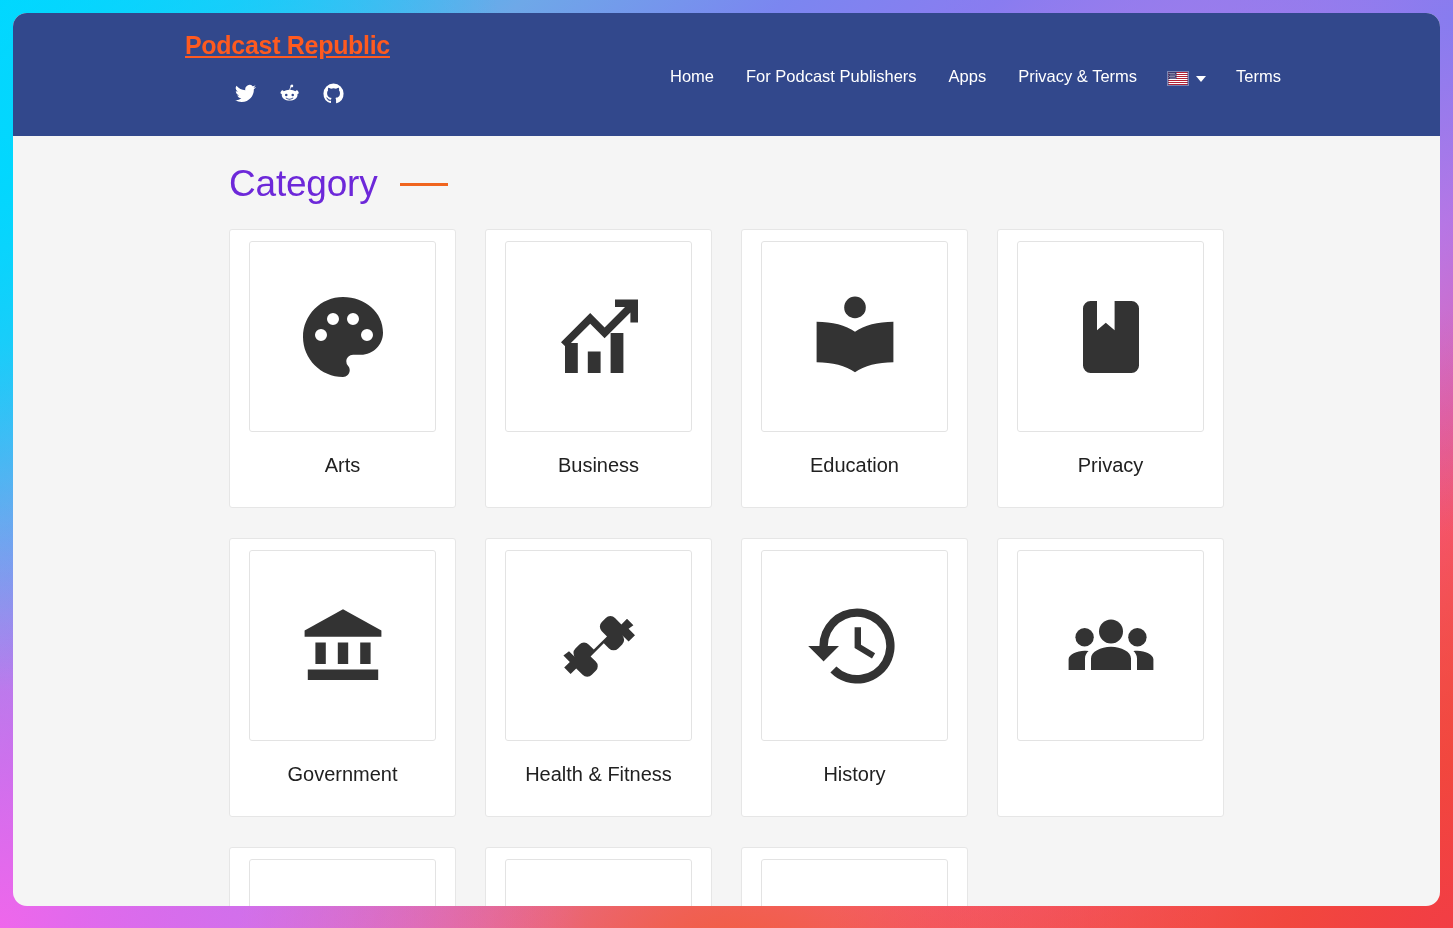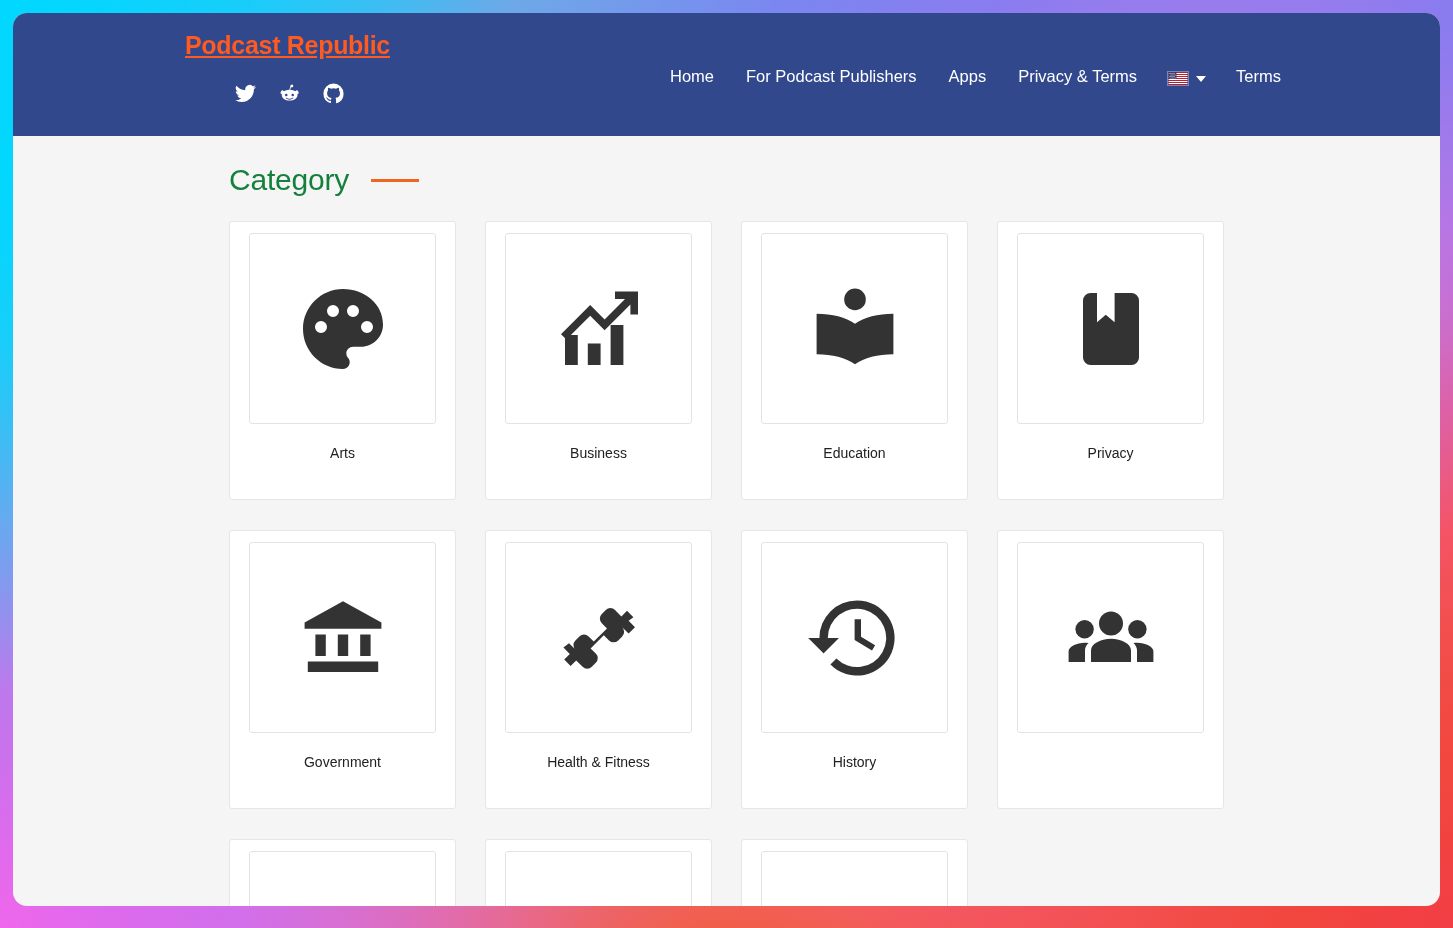--- a/index.html
+++ b/index.html
@@ -130,22 +130,22 @@
   #content {
     padding: 0;
   }
   #cat-header {
     display: flex;
     align-items: center;
     gap: 22px;
     margin: 27px 0 0 216px;
   }
   #cat-title {
-    font-size: 30px;
-    color: #15803d;
+    font-size: 37px;
+    color: #6d28d9;
     font-weight: normal;
     letter-spacing: -0.2px;
   }
   #cat-rule {
     width: 48px;
     height: 3px;
     background: #f0651f;
   }
 
   #grid {
@@ -178,21 +178,21 @@
     background: #fff;
   }
   .icon-box svg {
     width: 96px;
     height: 96px;
     fill: #333333;
     display: block;
   }
   .cat-label {
     margin-top: 21px;
-    font-size: 14px;
+    font-size: 20px;
     color: #212121;
     text-align: center;
     line-height: 1.2;
     white-space: nowrap;
   }
 </style>
 </head>
 <body>
 
 <div id="backdrop">

